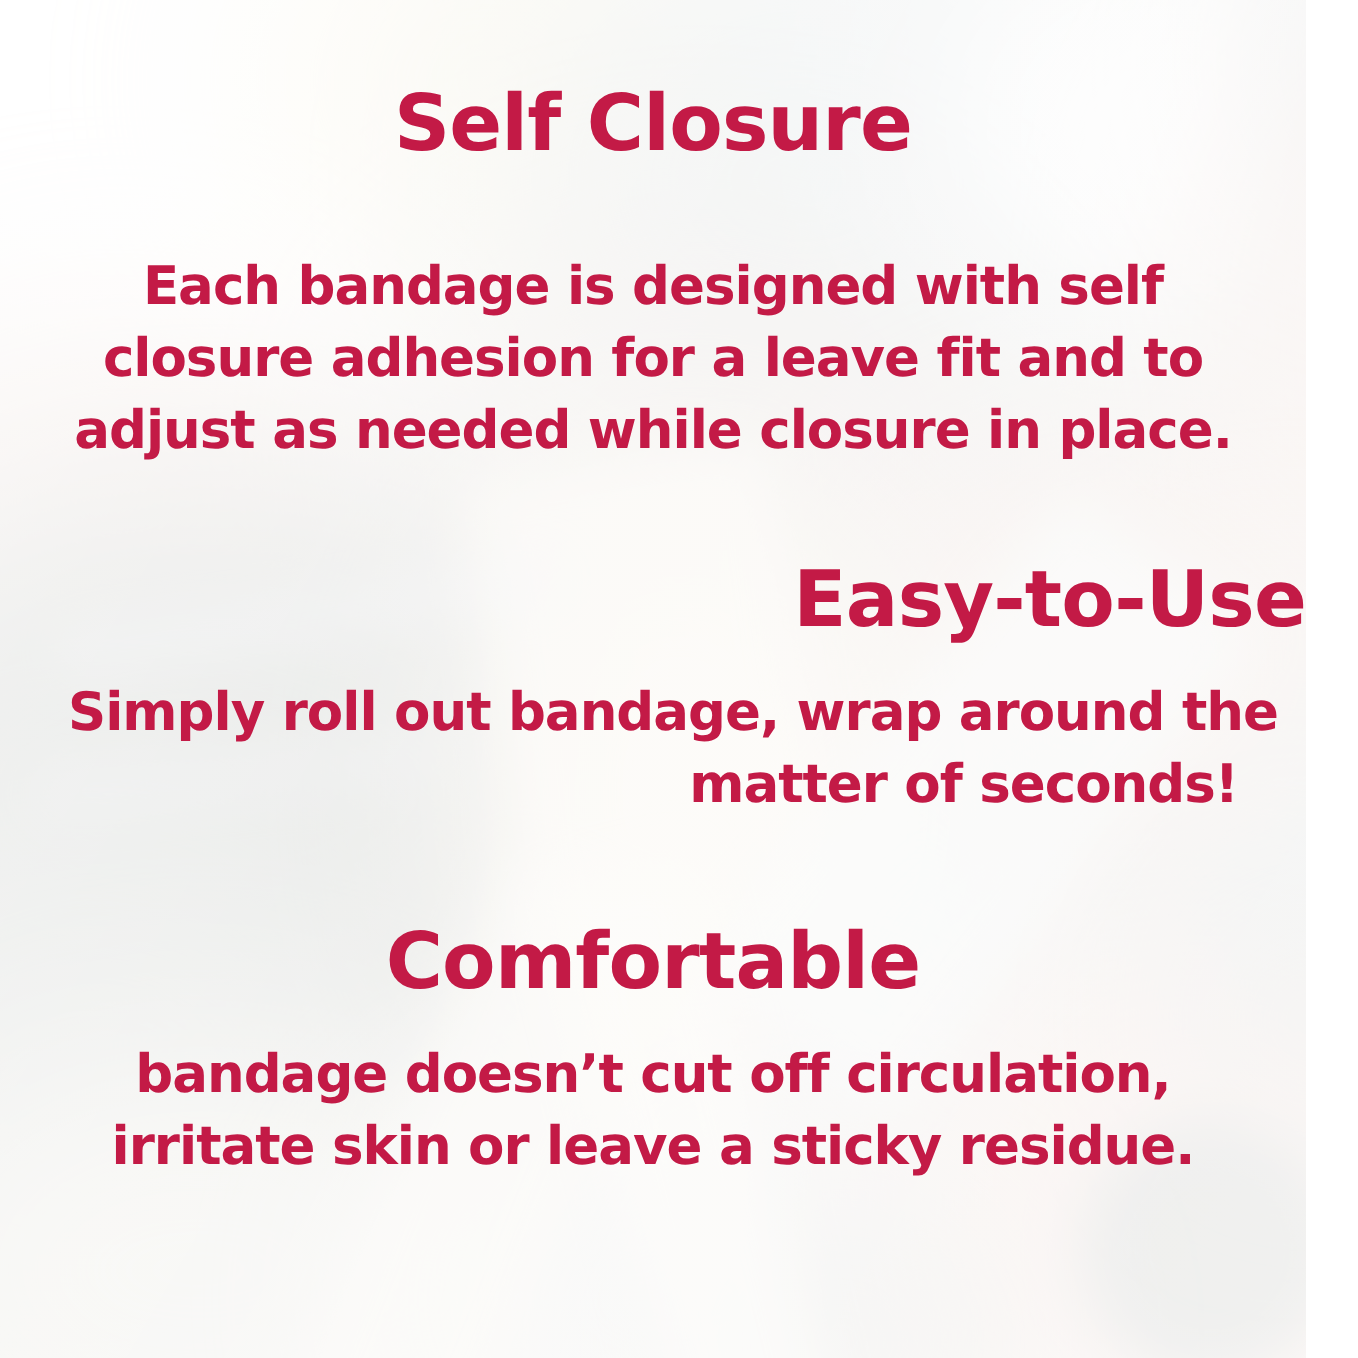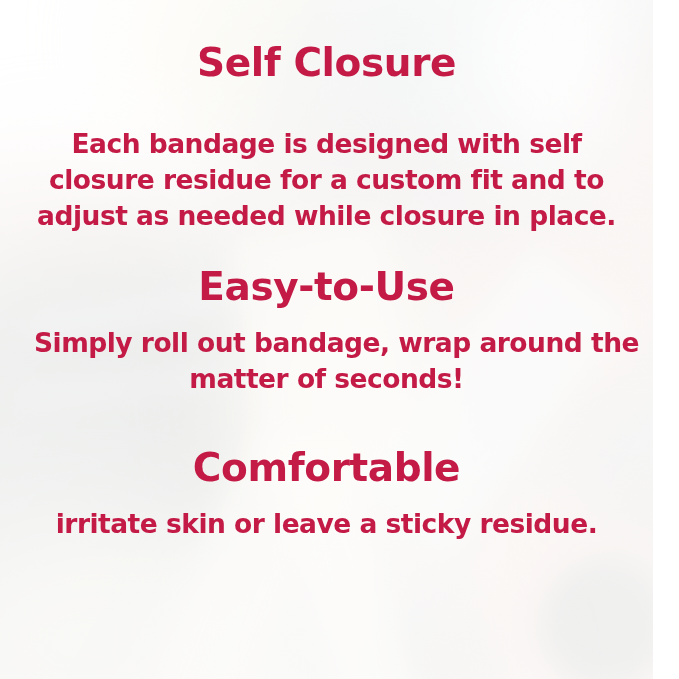--- a/index.html
+++ b/index.html
@@ -177,21 +177,21 @@
     letter-spacing: -0.5px;
     color: #c31a46;
     padding: 0 34px;
   }
   .section-body .line { display: block; white-space: nowrap; }
 
   
   #section-self-closure { margin-top: 43px; }
   #section-self-closure .section-body { margin-top: 44px; }
 
-  #section-easy-to-use { margin-top: 33px; }
+  #section-easy-to-use { margin-top: 47px; text-align: right; }
   #section-easy-to-use .section-body { margin-top: 19px; }
 
   #section-comfortable { margin-top: 51px; }
   #section-comfortable .section-body { margin-top: 19px; }
 </style>
 </head>
 <body>
 
 <div id="promo-card">
 
@@ -228,34 +228,35 @@
     <div class="bg-scrim"></div>
     <div class="bg-scrim-2"></div>
   </div>
 
   <div class="content">
 
     <div class="section" id="section-self-closure">
       <h2 class="section-heading">Self Closure</h2>
       <p class="section-body">
         <span class="line">Each bandage is designed with self</span>
-        <span class="line">closure residue for a custom fit and to</span>
+        <span class="line">closure adhesion for a leave fit and to</span>
         <span class="line">adjust as needed while closure in place.</span>
       </p>
     </div>
 
     <div class="section" id="section-easy-to-use">
       <h2 class="section-heading">Easy-to-Use</h2>
       <p class="section-body">
         <span class="line">Simply roll out bandage, wrap around the</span>
         <span class="line">matter of seconds!</span>
       </p>
     </div>
 
     <div class="section" id="section-comfortable">
       <h2 class="section-heading">Comfortable</h2>
       <p class="section-body">
+        <span class="line">bandage doesn’t cut off circulation,</span>
         <span class="line">irritate skin or leave a sticky residue.</span>
       </p>
     </div>
 
   </div>
 </div>
 
 </body></html>

